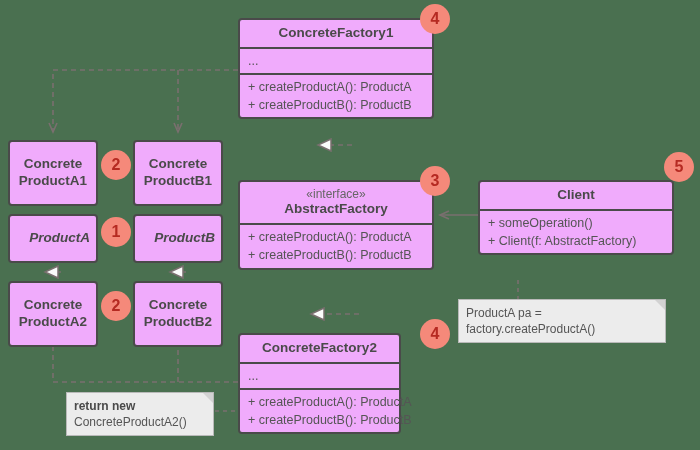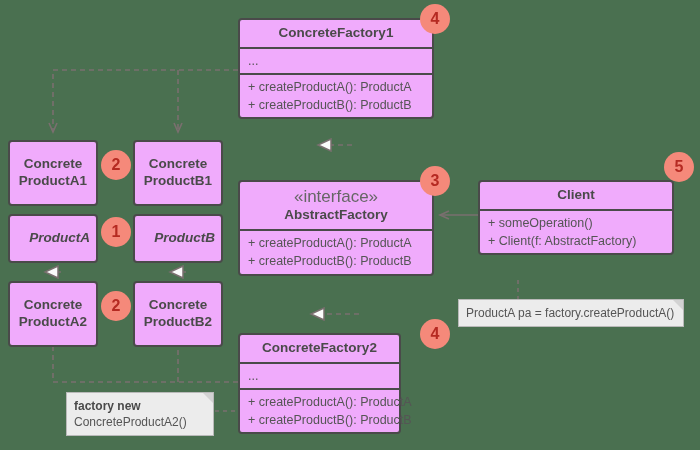--- a/index.html
+++ b/index.html
@@ -48,21 +48,21 @@
     text-align: center;
     font-weight: bold;
     font-size: 13.5px;
     color: #4a4a4a;
     line-height: 1.25;
   }
   .cls-stereo {
     display: block;
     text-align: center;
     font-weight: normal;
-    font-size: 17px;
+    font-size: 12px;
     color: #666;
     line-height: 1.2;
   }
   .cls-title.italic {
     font-style: italic;
     text-align: right;
   }
   .cls-row {
     font-size: 12.5px;
     line-height: 1.45;
@@ -290,28 +290,28 @@
 
   <div class="uml-class small-box" style="left:133px; top:281px; width:90px;">
     <div class="compartment">
       <div class="cls-title">
         <span>Concrete</span><br>
         <span>ProductB2</span>
       </div>
     </div>
   </div>
 
-  <div class="uml-note" style="left:458px; top:299px; width:226px;">
+  <div class="uml-note" style="left:458px; top:299px; width:208px;">
     <span class="fold"></span>
     <span>ProductA pa = factory.createProductA()</span>
   </div>
 
   <div class="uml-note" style="left:66px; top:392px; width:148px;">
     <span class="fold"></span>
-    <div class="note-bold">factory new</div>
+    <div class="note-bold">return new</div>
     <div>ConcreteProductA2()</div>
   </div>
 
   <div class="badge" style="left:420px; top:4px;">4</div>
 
   <div class="badge" style="left:420px; top:166px;">3</div>
 
   <div class="badge" style="left:420px; top:319px;">4</div>
 
   <div class="badge" style="left:664px; top:152px;">5</div>

